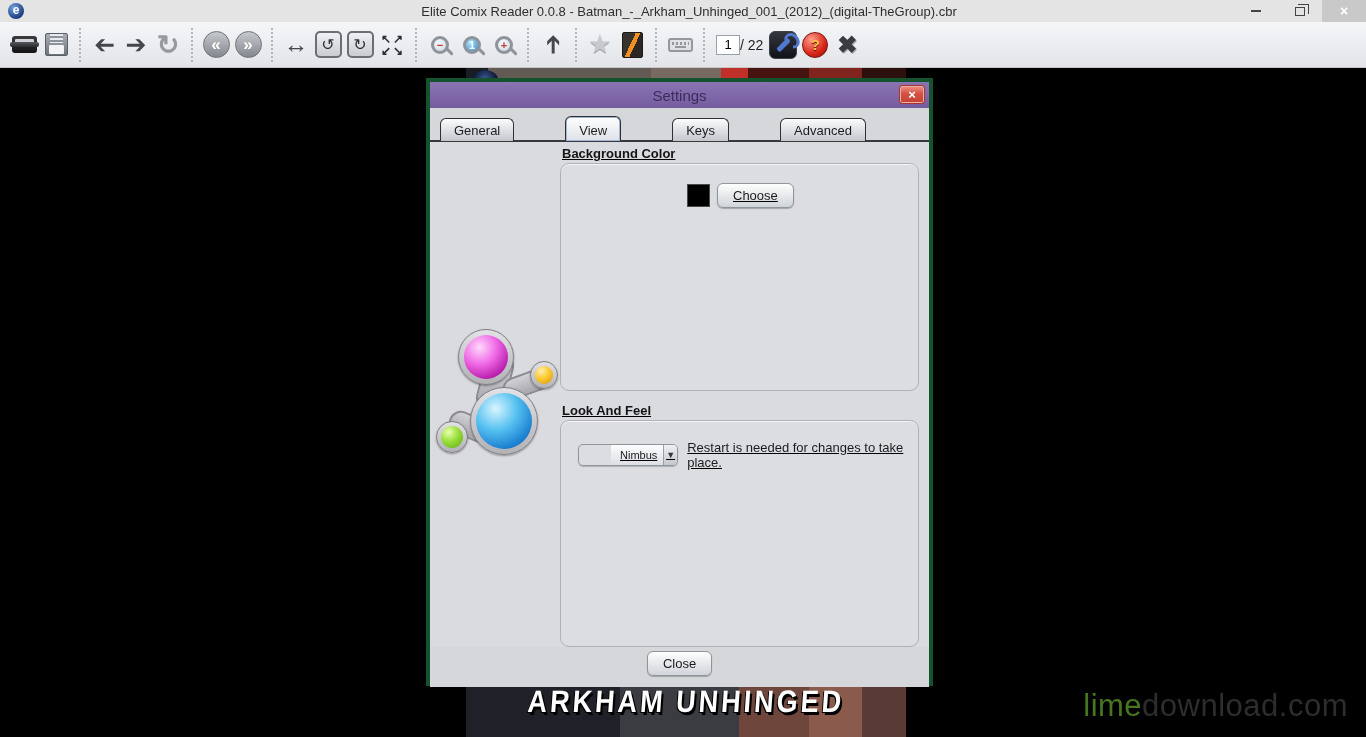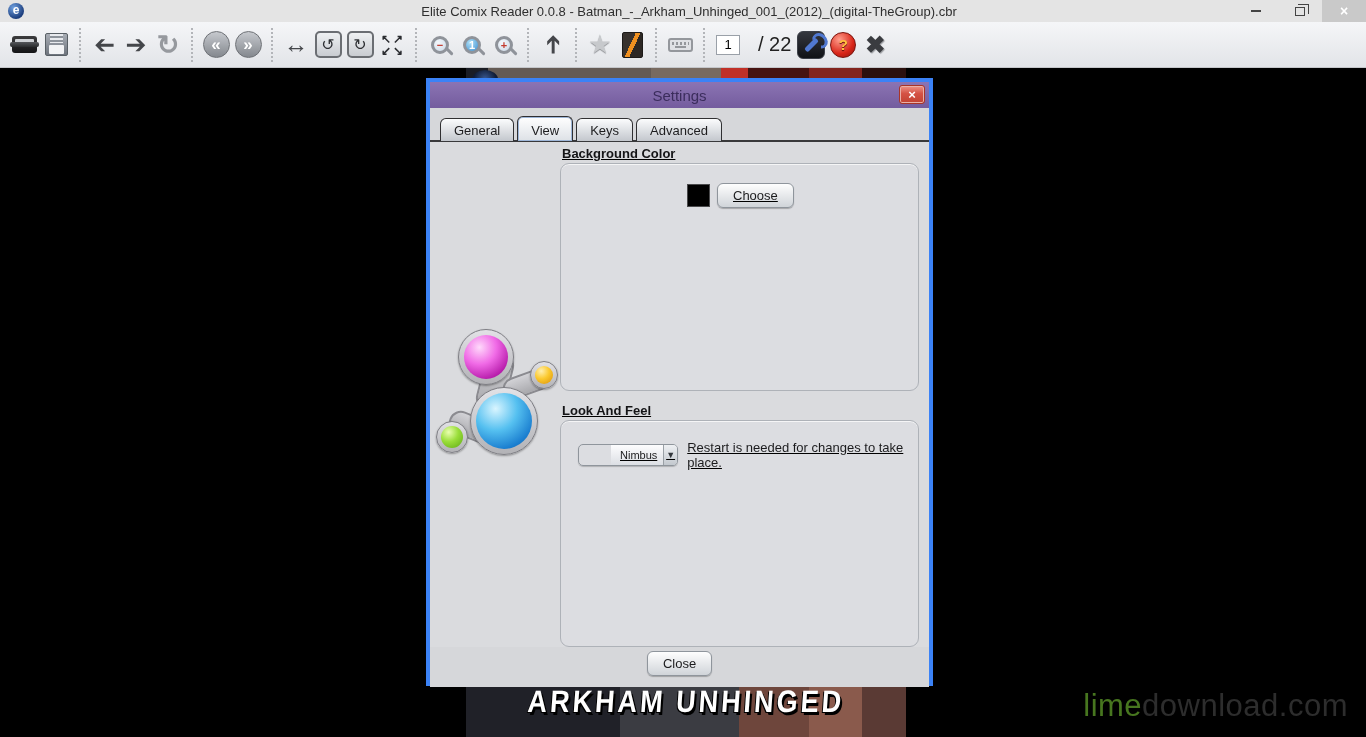--- a/index.html
+++ b/index.html
@@ -66,21 +66,21 @@
   .icon-book { width:21px; height:26px; border-radius:2px; border:1px solid #1c1a18;
                background:linear-gradient(115deg, #38322e 42%, #ef9020 42% 58%, #2c2724 58%); }
   .icon-kbd { position:relative; width:25px; height:14px; border:2px solid #94979c; border-radius:3px;
               background:#dfe1e5; }
   .icon-kbd::before { content:""; position:absolute; left:2px; top:2px; right:2px; bottom:5px;
                       background:repeating-linear-gradient(90deg,#94979c 0 2px, transparent 2px 4px); }
   .icon-kbd::after { content:""; position:absolute; left:5px; bottom:2px; right:5px; height:2px; background:#94979c; }
   .page-box { display:flex; align-items:center; margin:0 4px; }
   .page-input { width:24px; height:20px; border:1px solid #9aa0a8; background:#fff; text-align:center;
                 font-size:13px; font-family:"Liberation Sans", sans-serif; }
-  .page-total { font-size:20px; color:#222; margin-left:18px; }
+  .page-total { font-size:14px; color:#222; margin-left:0; }
   .icon-wrench { position:relative; width:28px; height:28px; border-radius:6px;
                  background:linear-gradient(#34373e,#101216); border:1px solid #3c4048;
                  display:flex; align-items:center; justify-content:center; }
   .wrench-bar { position:relative; width:5px; height:16px; background:#5078d0; border-radius:2px;
                 transform:rotate(45deg); }
   .wrench-bar::before { content:""; position:absolute; left:-3px; top:-8px; width:11px; height:8px;
                         border:3px solid #5078d0; border-bottom-color:transparent; border-radius:50%; }
   .icon-help { position:relative; width:26px; height:26px; border-radius:50%;
                background:radial-gradient(circle at 35% 28%, #ff9d8c, #d92619 60%, #8c130b);
                border:1px solid #7a120c; display:flex; align-items:center; justify-content:center; }
@@ -99,30 +99,30 @@
   .comic-title { position:absolute; left:0; right:0; top:1px; text-align:center; color:#fff;
                font-size:27px; font-weight:bold; letter-spacing:3px; transform:skewX(-4deg) scaleY(1.15);
                text-shadow:2px 2px 0 #000, -1px 1px 0 #000; white-space:nowrap; }
   .watermark { position:absolute; right:18px; top:688px; font-size:31px; font-weight:normal;
                letter-spacing:0.5px; }
   .watermark .wm-lime { color:#47761f; }
   .watermark .wm-rest { color:#2d2d2d; }
 
   
   .dialog { position:absolute; left:426px; top:78px; width:507px; height:608px;
-            border:4px solid #3b82f6; background:#d6d7da; display:flex; flex-direction:column; }
+            border:4px solid #14532d; background:#d6d7da; display:flex; flex-direction:column; }
   .dlg-titlebar { position:relative; height:26px; flex:none;
             background:linear-gradient(#8b74b3, #745c9e); display:flex; align-items:center; justify-content:center; }
   .dlg-title { font-size:15px; color:#3b2d5c; }
   .dlg-close { position:absolute; right:4px; top:3px; width:26px; height:19px; border-radius:3px;
             border:1px solid #a83528; background:linear-gradient(#ee9286, #d45244 45%, #c24232);
             color:#fff; font-size:13px; font-weight:bold; display:flex; align-items:center; justify-content:center;
             box-shadow:0 0 0 1px #e8b0a8 inset; }
   .dlg-body { flex:1; display:flex; flex-direction:column; background:#d6d7da; }
-  .tabstrip { height:32px; flex:none; display:flex; align-items:flex-end; padding-left:10px; position:relative; z-index:2; }
+  .tabstrip { height:32px; flex:none; display:flex; align-items:flex-end; padding-left:10px; position:relative; z-index:2;gap:48px; }
   .tab { padding:4px 13px 3px; font-size:13px; color:#1d1d1f; border:1px solid #303032; border-bottom:none;
          border-radius:6px 6px 0 0; background:linear-gradient(#fbfcfd,#c3c7cd); margin-right:3px;
          position:relative; top:1px; }
   .tab.selected { background:linear-gradient(#ffffff,#dde1e6); padding-top:6px; box-shadow:0 0 0 1px #9eb6d8 inset; }
   .tab-content { flex:1; border-top:2px solid #39393b; background:#dadbde; display:flex; position:relative; z-index:1;text-decoration:underline; }
   .left-col { width:130px; flex:none; position:relative; }
   .right-col { flex:1; padding-right:10px; }
   .sec-heading { font-size:13px; font-weight:bold; color:#141416; margin:4px 0 2px 2px; }
   .group { border:1px solid #aeb2b8; border-radius:9px; background:#dcdde1;
            box-shadow:0 1px 0 rgba(255,255,255,.7) inset; }

